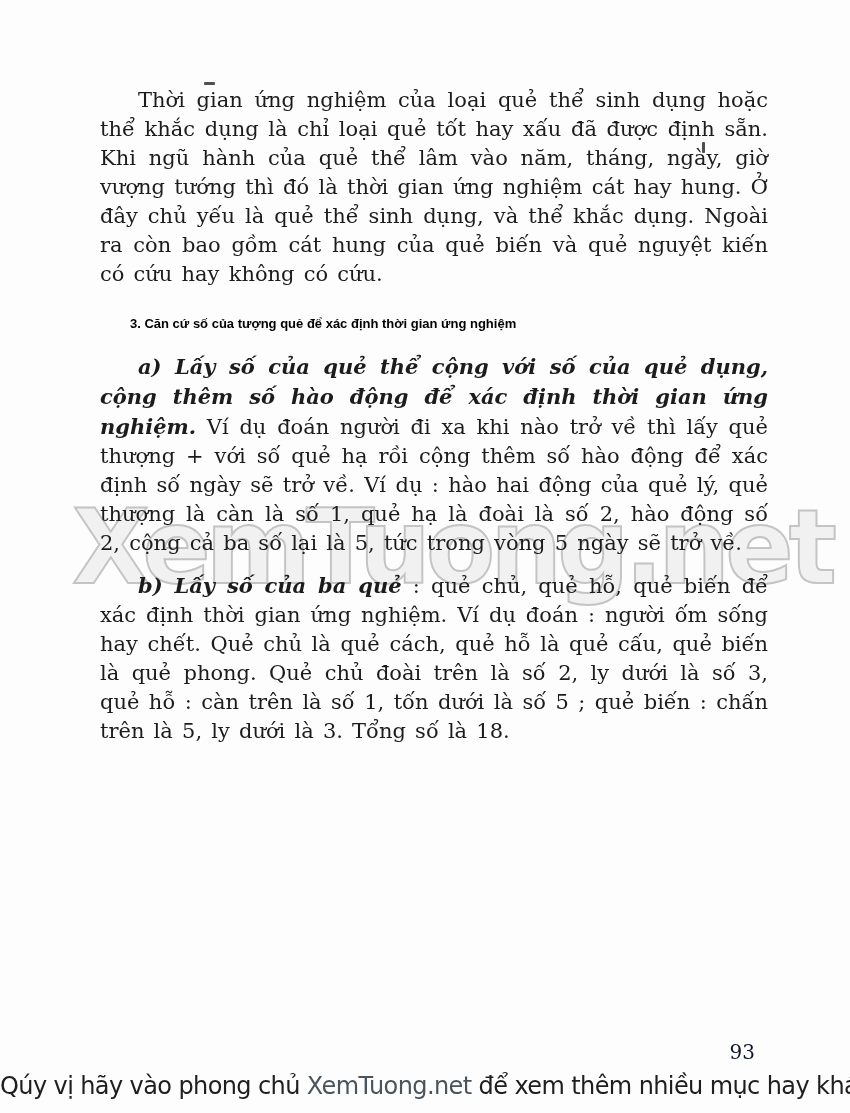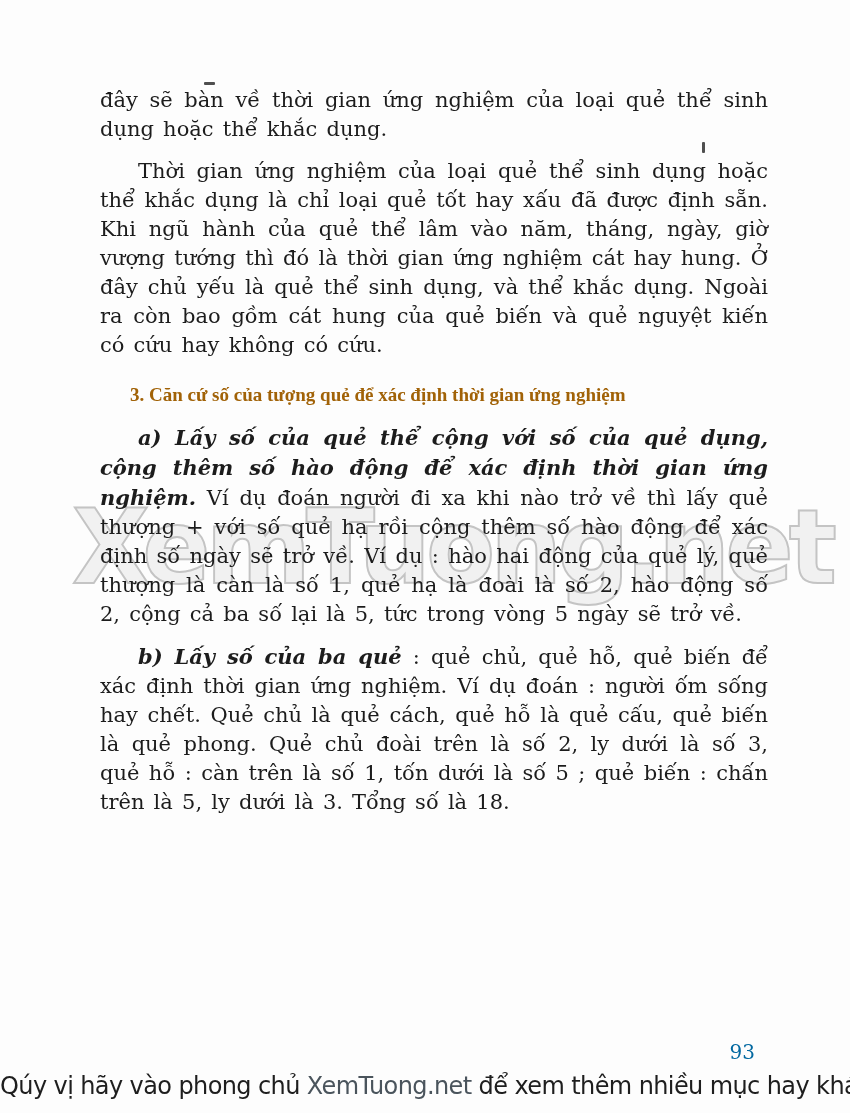--- a/index.html
+++ b/index.html
@@ -42,41 +42,41 @@
     line-height: 29px;
     text-align: justify;
     word-spacing: 2.5px;
   }
   .text-column p {
     margin: 0 0 13px 0;
     text-indent: 38px;
   }
   .text-column p.cont { text-indent: 0; }
   .text-column h3 {
-    font-family: Liberation Serif, serif;
-    font-size: 19px;
+    font-family: Liberation Sans, sans-serif;
+    font-size: 13px;
     font-weight: bold;
     line-height: 26px;
     margin: 22px 0 15px 0;
     text-indent: 30px;
     text-align: left;
     word-spacing: 0;
-    color: #a16207;
+    color: #000000;
   }
   .lead {
     font-weight: bold;
     font-style: italic;
   }
 
   .page-number {
     position: absolute;
     right: 95px; top: 1040px;
     z-index: 2;
     font-size: 20px;
-    color: #0369a1;
+    color: #0f172a;
   }
 
   .footer {
     position: absolute;
     left: 0; right: 0; top: 1072px;
     z-index: 3;
     text-align: center;
     font-family: "DejaVu Sans", "Liberation Sans", sans-serif;
     font-size: 24px;
     letter-spacing: -0.6px;
@@ -95,21 +95,20 @@
 
 <div class="page">
 
   <div class="watermark">XemTuong.net</div>
 
   <span class="artifact dash"></span>
   <span class="artifact tick"></span>
 
   <div class="text-column">
 
-    <p class="cont">đây sẽ bàn về thời gian ứng nghiệm của loại quẻ thể sinh dụng hoặc thể khắc dụng.</p>
 
     <p>Thời gian ứng nghiệm của loại quẻ thể sinh dụng hoặc thể khắc dụng là chỉ loại quẻ tốt hay xấu đã được định sẵn. Khi ngũ hành của quẻ thể lâm vào năm, tháng, ngày, giờ vượng tướng thì đó là thời gian ứng nghiệm cát hay hung. Ở đây chủ yếu là quẻ thể sinh dụng, và thể khắc dụng. Ngoài ra còn bao gồm cát hung của quẻ biến và quẻ nguyệt kiến có cứu hay không có cứu.</p>
 
 
     <h3>3. Căn cứ số của tượng quẻ để xác định thời gian ứng nghiệm</h3>
 
 
     <p><em class="lead">a) Lấy số của quẻ thể cộng với số của quẻ dụng, cộng thêm số hào động để xác định thời gian ứng nghiệm.</em><span> Ví dụ đoán người đi xa khi nào trở về thì lấy quẻ thượng + với số quẻ hạ rồi cộng thêm số hào động để xác định số ngày sẽ trở về. Ví dụ : hào hai động của quẻ lý, quẻ thượng là càn là số 1, quẻ hạ là đoài là số 2, hào động số 2, cộng cả ba số lại là 5, tức trong vòng 5 ngày sẽ trở về.</span></p>
 
     <p><em class="lead">b) Lấy số của ba quẻ</em><span> : quẻ chủ, quẻ hỗ, quẻ biến để xác định thời gian ứng nghiệm. Ví dụ đoán : người ốm sống hay chết. Quẻ chủ là quẻ cách, quẻ hỗ là quẻ cấu, quẻ biến là quẻ phong. Quẻ chủ đoài trên là số 2, ly dưới là số 3, quẻ hỗ : càn trên là số 1, tốn dưới là số 5 ; quẻ biến : chấn trên là 5, ly dưới là 3. Tổng số là 18.</span></p>

